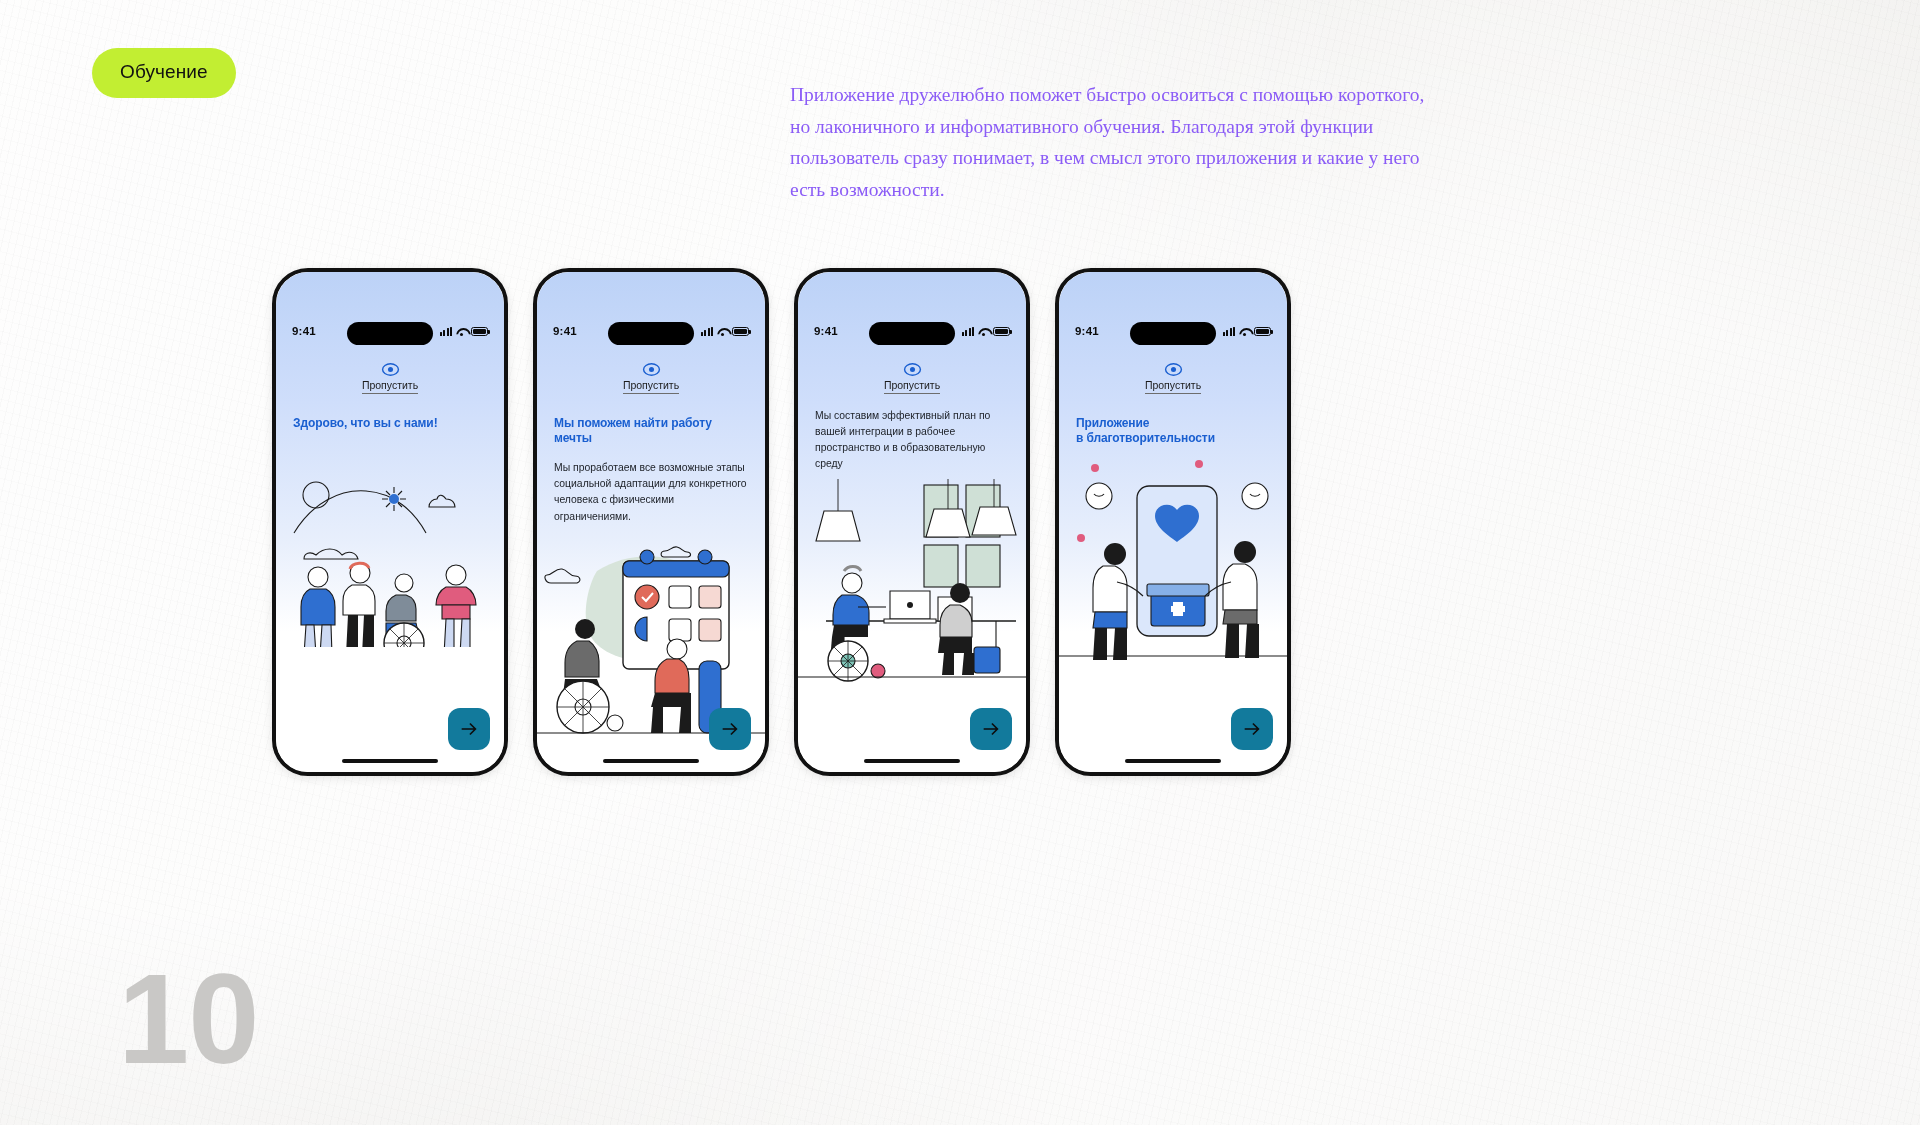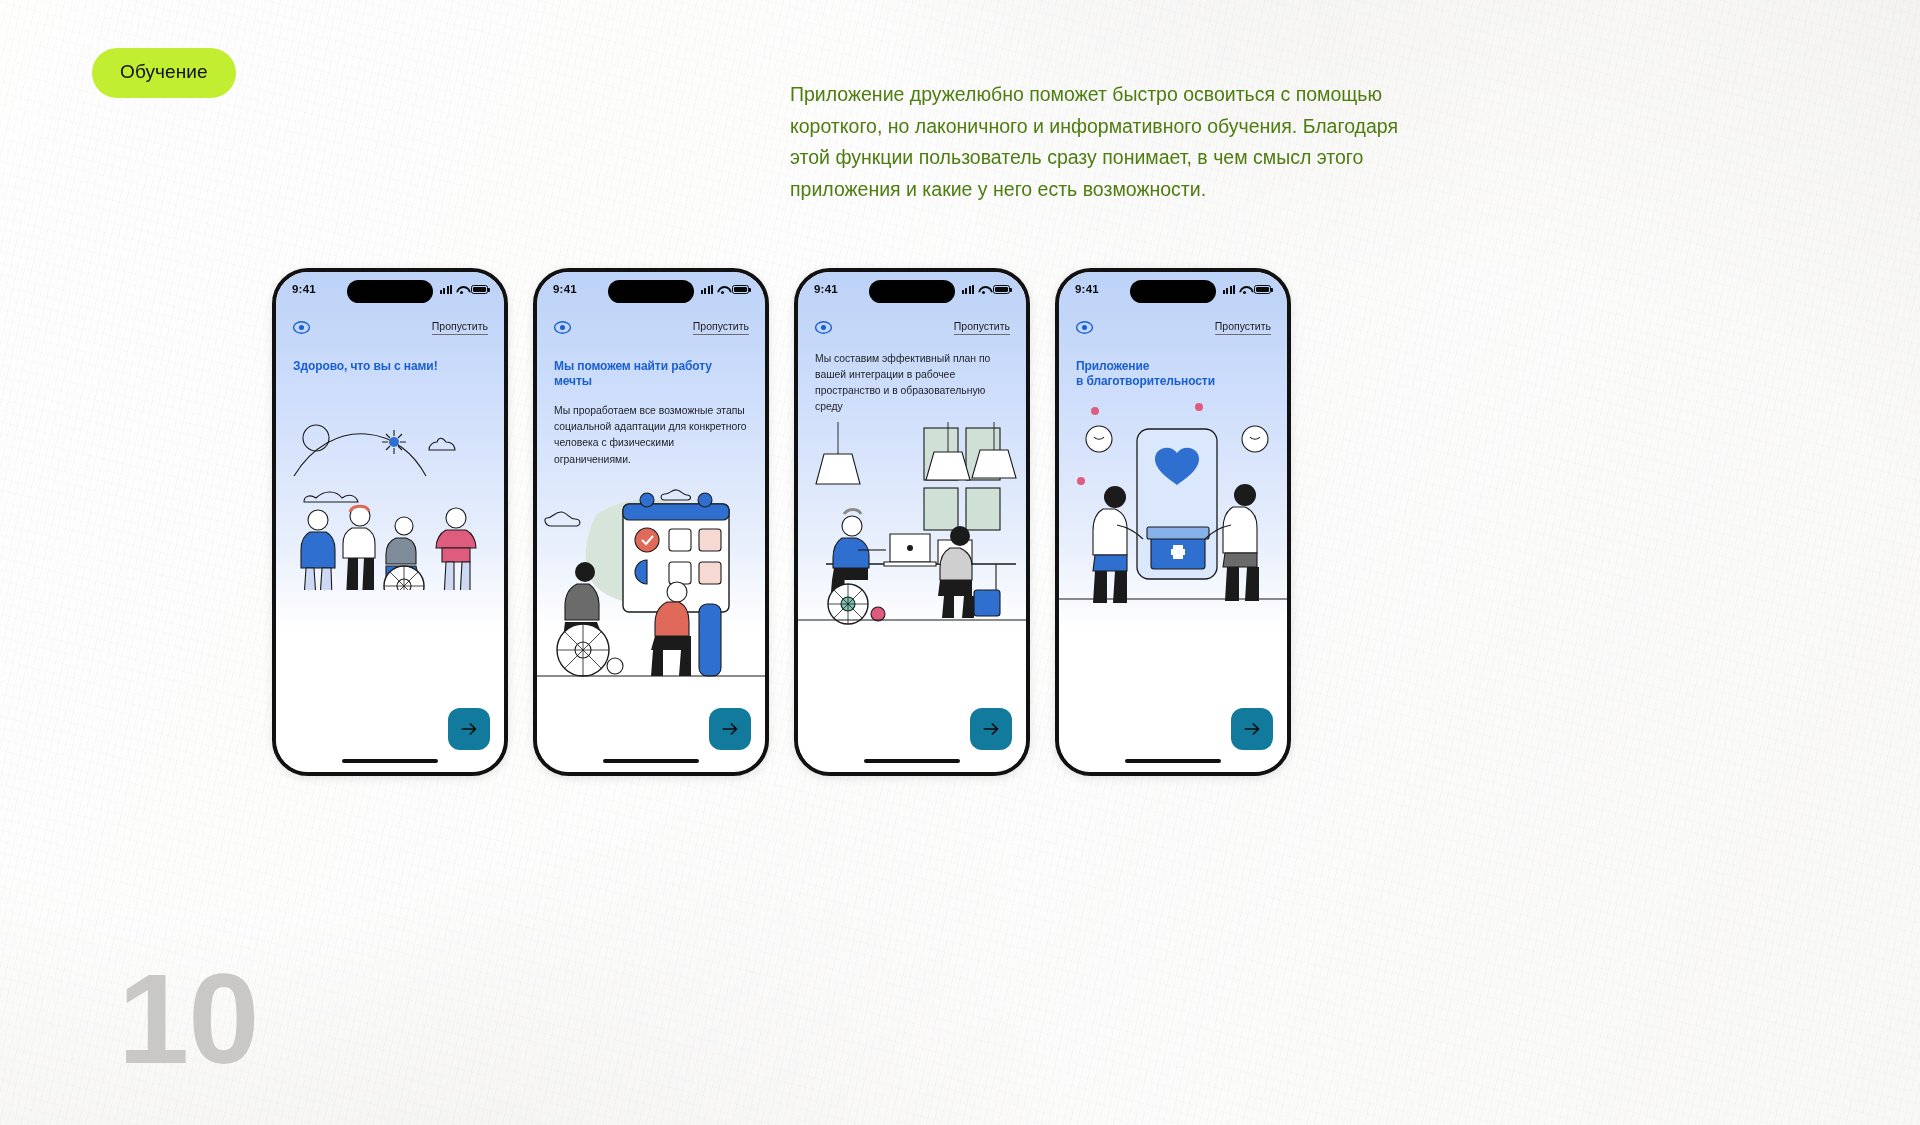--- a/index.html
+++ b/index.html
@@ -33,21 +33,21 @@
     position:absolute; left:92px; top:48px;
     background:#c2ee32;
     border-radius:999px;
     padding:13px 28px 15px;
     font-size:19px; color:#111; letter-spacing:.1px;
   }
 
   
   .intro{
     position:absolute; left:790px; top:79px; width:640px;
-    font-size:19.5px; line-height:1.62; color:#4d7c0f;
+    font-size:19.5px; line-height:1.62; color:#8b5cf6;font-family:Liberation Serif, serif;
   }
 
   
   .page-number{
     position:absolute; left:118px; bottom:42px;
     font-size:128px; font-weight:700; color:#c9c8c6;
     letter-spacing:-1px; line-height:1;margin-top:12px;
   }
 
   
@@ -61,21 +61,21 @@
     background:#fff; position:relative; overflow:hidden;
     box-shadow:0 2px 10px rgba(0,0,0,.10);
   }
   .screen{
     position:absolute; inset:0; border-radius:32px; overflow:hidden;
     background:linear-gradient(180deg,#bcd2f7 0%,#cfdefb 26%,#e8effc 54%,#ffffff 72%);
     display:flex; flex-direction:column;
   }
   .statusbar{
     height:34px; flex:0 0 34px; position:relative;
-    display:flex; align-items:center; padding:0 16px;
+    display:flex; align-items:center; padding:0 16px;margin-top:42px;
   }
   .clock{ font-size:11.5px; font-weight:700; color:#0b0b0b; letter-spacing:.2px; }
   .notch{
     position:absolute; left:50%; transform:translateX(-50%);
     top:8px; width:86px; height:23px; background:#000; border-radius:14px;
   }
   .sb-right{ margin-left:auto; display:flex; align-items:flex-end; gap:4px; }
   .sig{ display:flex; align-items:flex-end; gap:1.5px; height:9px; }
   .sig i{ width:2px; background:#0b0b0b; border-radius:.5px; display:block; }
   .sig i:nth-child(1){height:3.5px} .sig i:nth-child(2){height:5.5px}
@@ -96,20 +96,21 @@
   }
   .batt span{ display:block; width:100%; height:100%; background:#0b0b0b; border-radius:1.2px; }
   .batt:after{
     content:""; position:absolute; right:-3px; top:2.8px;
     width:1.6px; height:3.4px; background:#0b0b0b; border-radius:0 1px 1px 0;
   }
 
   .topbar{
     display:flex; align-items:center; justify-content:space-between;
     padding:12px 16px 0;
+    flex-direction:column;
   }
   .eye{ width:19px; height:19px; display:block; }
   .skip{
     font-size:10.5px; color:#1b1b1b; border-bottom:1px solid #6d6d6d;
     padding-bottom:2px; cursor:pointer;
   }
   .title{
     margin:22px 17px 0; font-size:12px; font-weight:700;
     color:#1a5fd0; line-height:1.26; letter-spacing:-.1px;
   }

